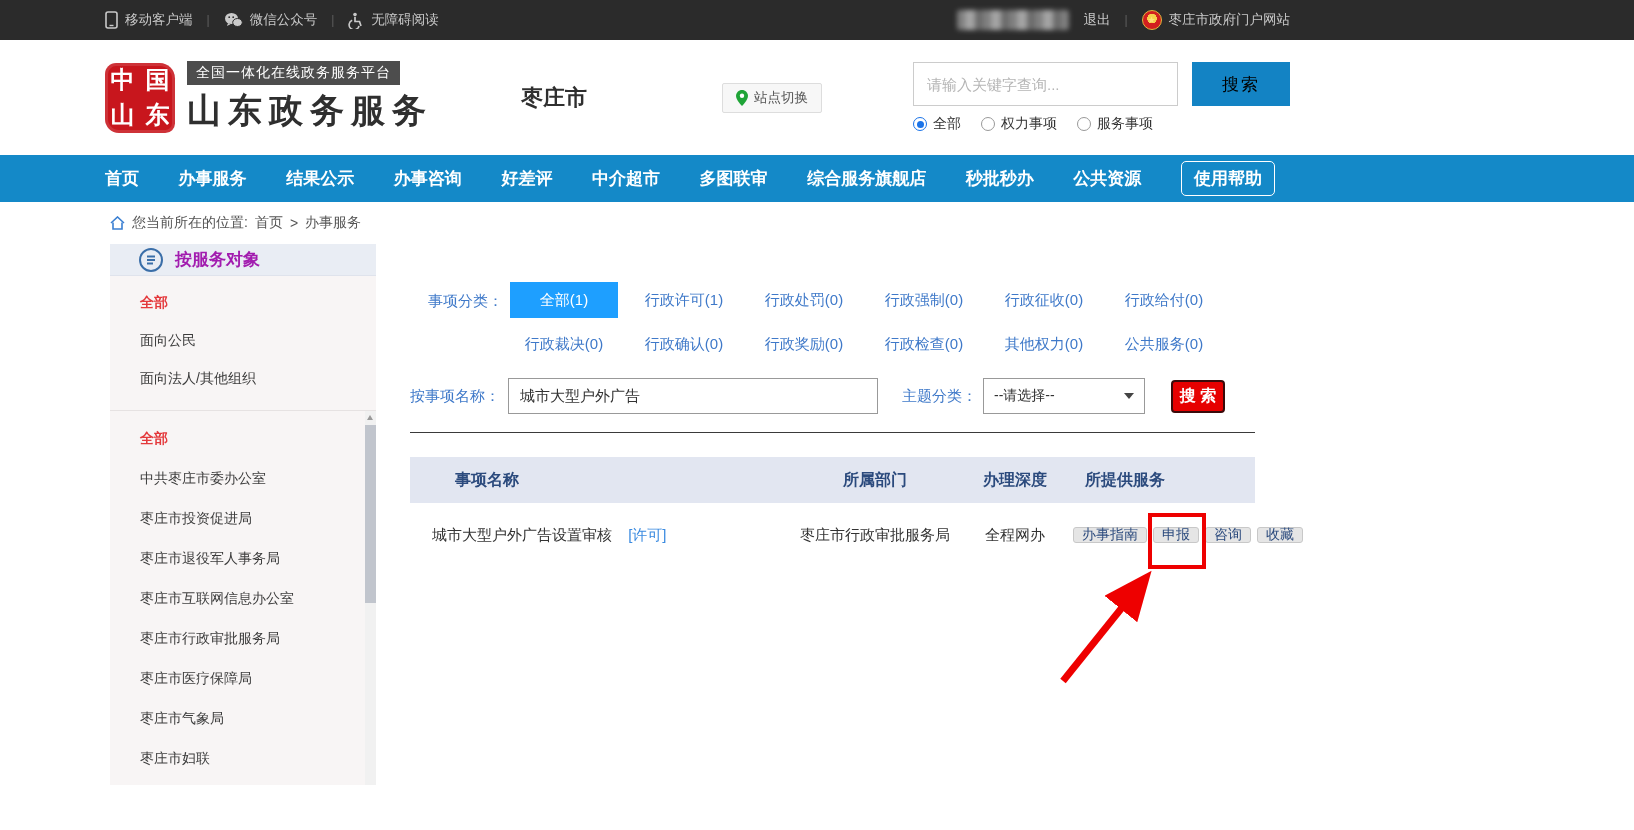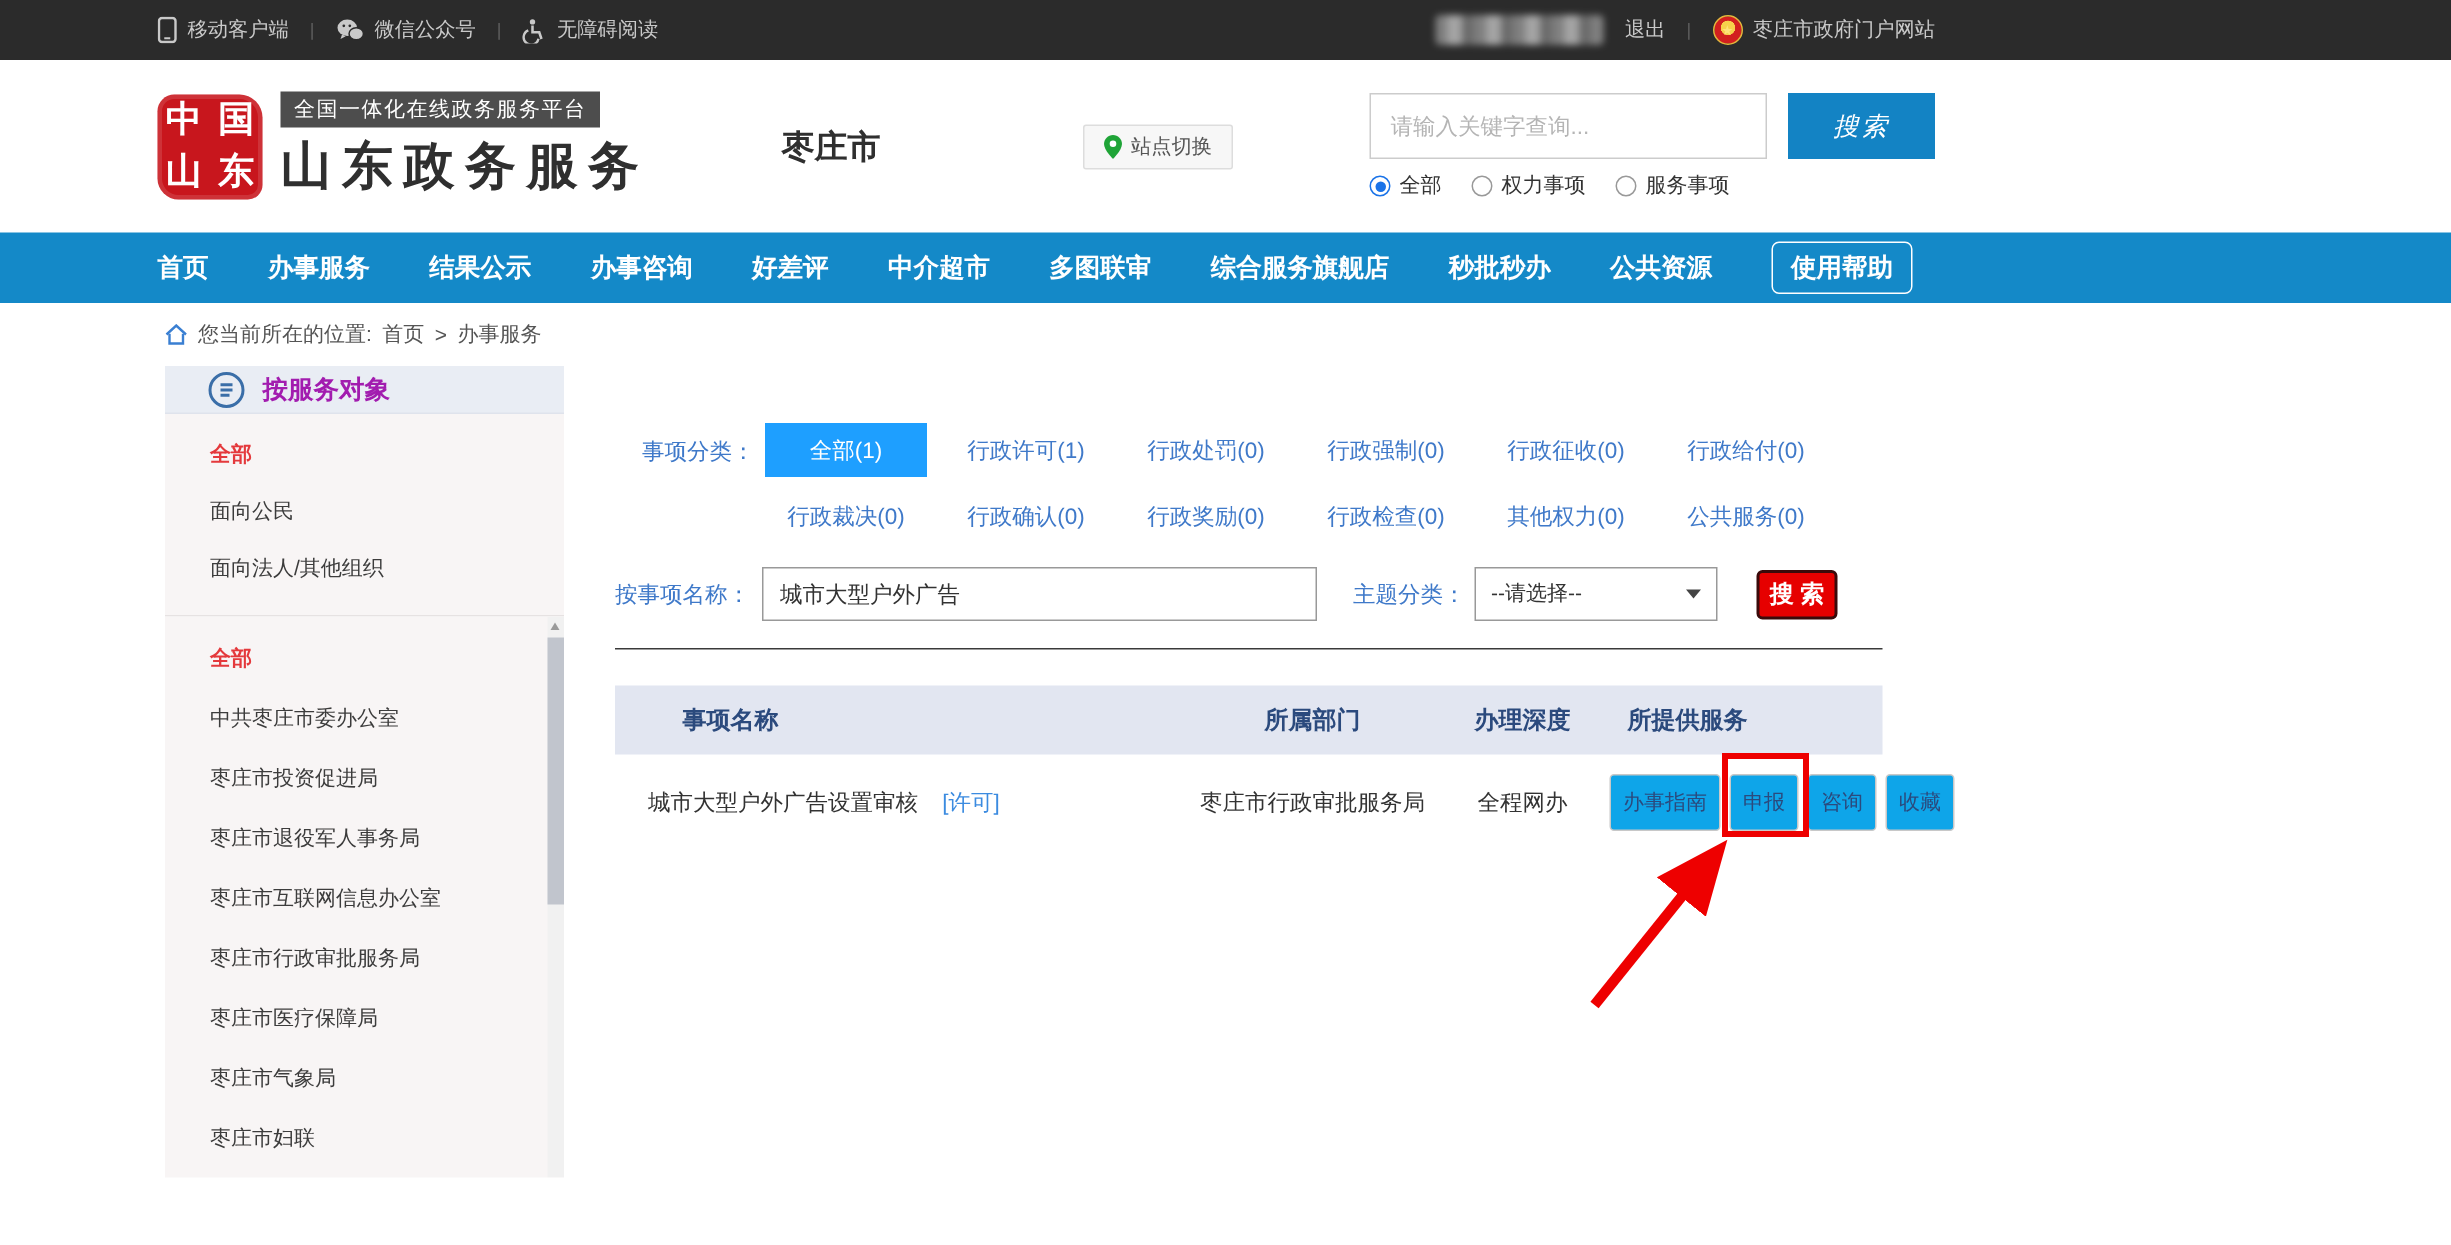--- a/index.html
+++ b/index.html
@@ -33,21 +33,21 @@
   .site-title { font-size: 34px; font-weight: bold; color: #2f2f2f; letter-spacing: 7px; margin-top: 3px; }
   .city-name { font-size: 22px; font-weight: bold; color: #2f2f2f; margin-left: 88px; }
   .site-switch { margin-left: 135px; height: 30px; background: #f7f7f7; border: 1px solid #ddd;
     border-radius: 2px; display: flex; align-items: center; gap: 6px; padding: 0 13px;
     font-size: 13.5px; color: #555; cursor: pointer; }
   .search-zone { margin-left: auto; }
   .search-row { display: flex; }
   .kw-input { width: 265px; height: 44px; border: 1px solid #ccc; padding: 0 13px; font-size: 15px; color: #333; outline: none; }
   .kw-input::placeholder { color: #b5b5b5; }
   .kw-btn { width: 98px; height: 44px; margin-left: 14px; background: #1383c4; border: none;
-    color: #ffffff; font-size: 17px; letter-spacing: 2px; cursor: pointer; font-style: italic; }
+    color: #000000; font-size: 17px; letter-spacing: 2px; cursor: pointer; }
   .scope-row { display: flex; align-items: center; gap: 20px; margin-top: 9px; font-size: 14px; color: #333; }
   .scope-opt { display: flex; align-items: center; gap: 6px; cursor: pointer; }
   .radio { width: 14px; height: 14px; border: 1px solid #999; border-radius: 50%; display: inline-flex;
     align-items: center; justify-content: center; background: #fff; }
   .radio.checked { border-color: #1a73e8; }
   .radio.checked::after { content: ""; width: 7px; height: 7px; border-radius: 50%; background: #1a73e8; }
 
   
   .nav { height: 47px; background: #1489c8; display: flex; align-items: center; }
   .nav .shell { display: flex; align-items: center; justify-content: space-between; padding-right: 15px; }
@@ -105,21 +105,21 @@
     font-weight: bold; color: #2b4a7d; font-size: 16px; }
   .c1 { width: 375px; padding-left: 45px; }
   .c2 { width: 180px; text-align: center; }
   .c3 { width: 100px; text-align: center; }
   .c4 { width: 190px; padding-left: 20px; }
   .t-row { height: 64px; display: flex; align-items: center; font-size: 15px; color: #333; }
   .t-row .c1 { padding-left: 22px; }
   .t-row .c4 { padding-left: 0; }
   .tag-link { color: #3b8be0; margin-left: 12px; cursor: pointer; }
   .actions { display: flex; gap: 6px; margin-left: 8px; }
-  .act-btn { height: 38px; padding: 0 8px; border: 1px solid #c8c8c8; border-radius: 3px; background: #0ea5e9;
+  .act-btn { height: 16px; padding: 0 8px; border: 1px solid #c8c8c8; border-radius: 3px; background: #e5e5e5;
     color: #2b4a7d; font-size: 14px; display: flex; align-items: center; cursor: pointer; white-space: nowrap; }
   .declare-wrap { position: relative; }
   .red-rect { position: absolute; left: -5px; top: -14px; width: calc(100% + 12px); height: 56px;
     border: 4px solid #ee0000; pointer-events: none; z-index: 5; }
   .red-arrow { position: absolute; left: -108px; top: 36px; width: 130px; height: 125px; pointer-events: none; z-index: 5; }
 
   .icon { flex: none; display: inline-flex; }
 </style>
 </head>
 <body>

